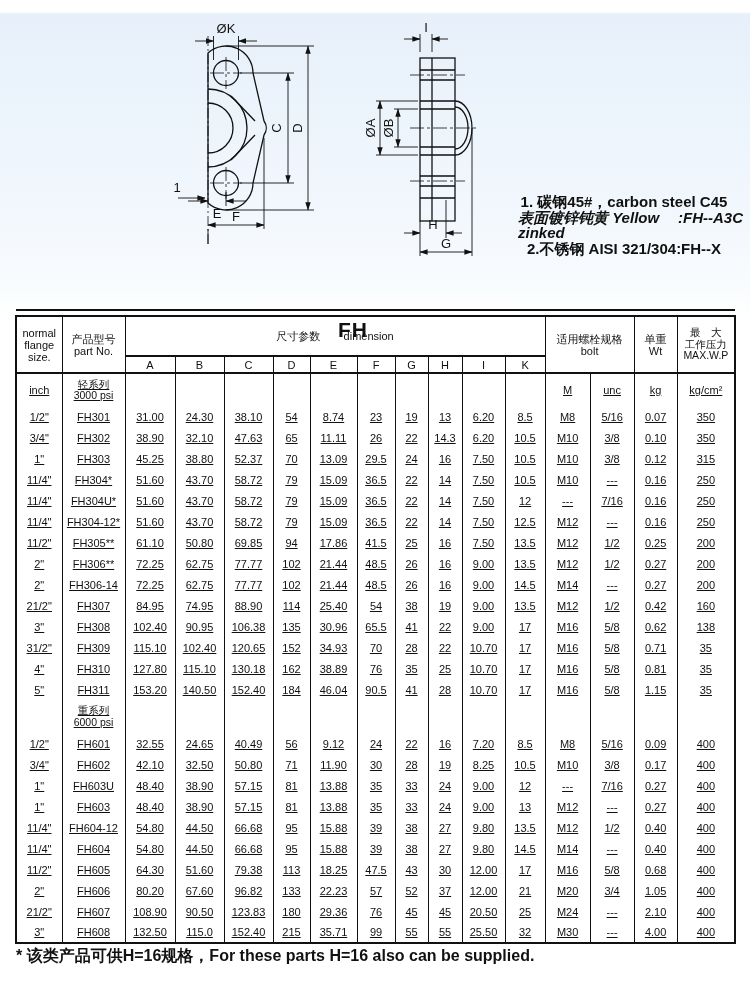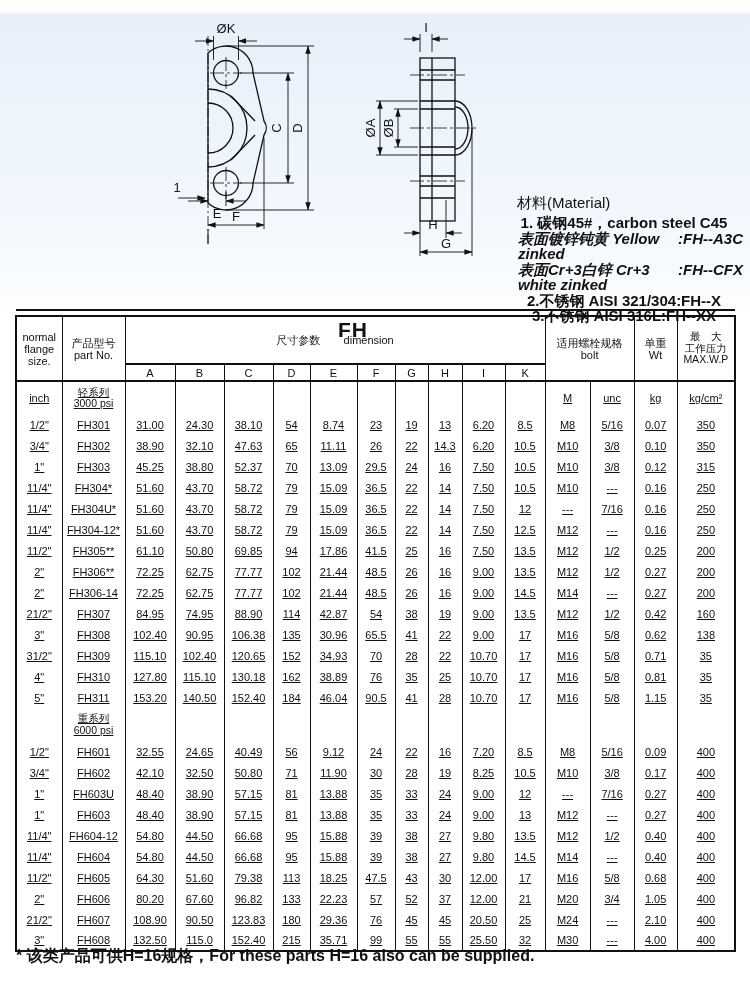--- a/index.html
+++ b/index.html
@@ -24,21 +24,21 @@
   
   .top-rule{position:absolute;left:16px;top:309px;width:719px;height:2px;background:#111;}
   
   table.spec{
     position:absolute;left:15px;top:315px;width:719px;
     border-collapse:collapse;table-layout:fixed;
     font-size:11px;border:2px solid #111;
   }
   .spec th,.spec td{border-left:1px solid #111;border-right:1px solid #111;text-align:center;padding:0;overflow:hidden;font-weight:normal;}
   .spec thead th{border-bottom:2px solid #111;}
-  .spec .r1{height:48px;}
+  .spec .r1{height:40px;}
   .spec .r2{height:17px;}
   .spec .r2 th{border-top:1px solid #111;}
   .hdr-multiline{white-space:pre-line;line-height:12px;}
   .th-size{text-align:left;padding-left:3px;}
   .th-maxwp{font-size:10.5px;line-height:11.5px;border-radius:25px;}
   .th-dim{white-space:pre;}
   .spec tbody tr{height:21px;text-decoration:underline;}
   .spec tbody tr.series-row{height:33px;}
   .spec tbody td{line-height:12px;}
   .part-cell{white-space:pre-line;margin-top:14px;}
@@ -142,41 +142,32 @@
     <text transform="translate(9,106) rotate(-90)">ØA</text>
     <text transform="translate(27,106) rotate(-90)">ØB</text>
     <text x="67" y="207">H</text>
     <text x="80" y="226">G</text>
   </g>
 </svg>
 
 <div class="fh-title">FH</div>
 
 <div class="material">
-  <div class="mat-heading">材料(Material)</div>
   <div>
       <div class="mat-line">
         <span>1. 碳钢45#，carbon steel  C45</span>
         <span class="mat-code"></span>
       </div>
       <div class="mat-line indent">
         <span>表面镀锌钝黄  Yellow zinked</span>
         <span class="mat-code">:FH--A3C</span>
       </div>
-      <div class="mat-line indent">
-        <span>表面Cr+3白锌  Cr+3 white zinked</span>
-        <span class="mat-code">:FH--CFX</span>
-      </div>
       <div class="mat-line">
         <span>2.不锈钢  AISI 321/304</span>
         <span class="mat-code">:FH--X</span>
-      </div>
-      <div class="mat-line">
-        <span>3.不锈钢  AISI 316L</span>
-        <span class="mat-code">:FH--XX</span>
       </div>
     </div>
 </div>
 
 <div class="top-rule"></div>
 
 <table class="spec">
   <colgroup>
     <col class="c-size">
       <col class="c-part">
@@ -406,21 +397,21 @@
         <td>0.27</td>
         <td>200</td>
       </tr>
       <tr>
         <td>21/2"</td>
         <td class="part-cell">FH307</td>
         <td>84.95</td>
         <td>74.95</td>
         <td>88.90</td>
         <td>114</td>
-        <td>42.87</td>
+        <td>25.40</td>
         <td>54</td>
         <td>38</td>
         <td>19</td>
         <td>9.00</td>
         <td>13.5</td>
         <td>M12</td>
         <td>1/2</td>
         <td>0.42</td>
         <td>160</td>
       </tr>

